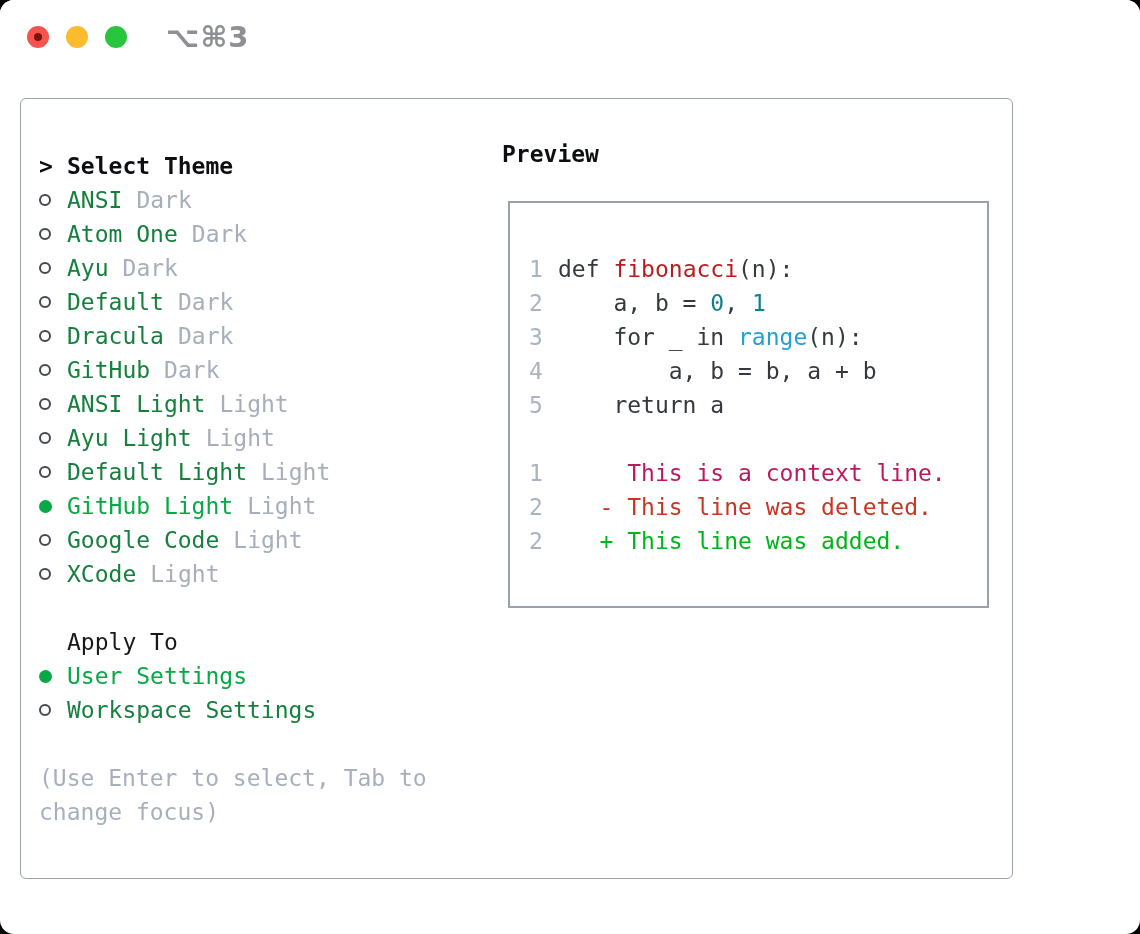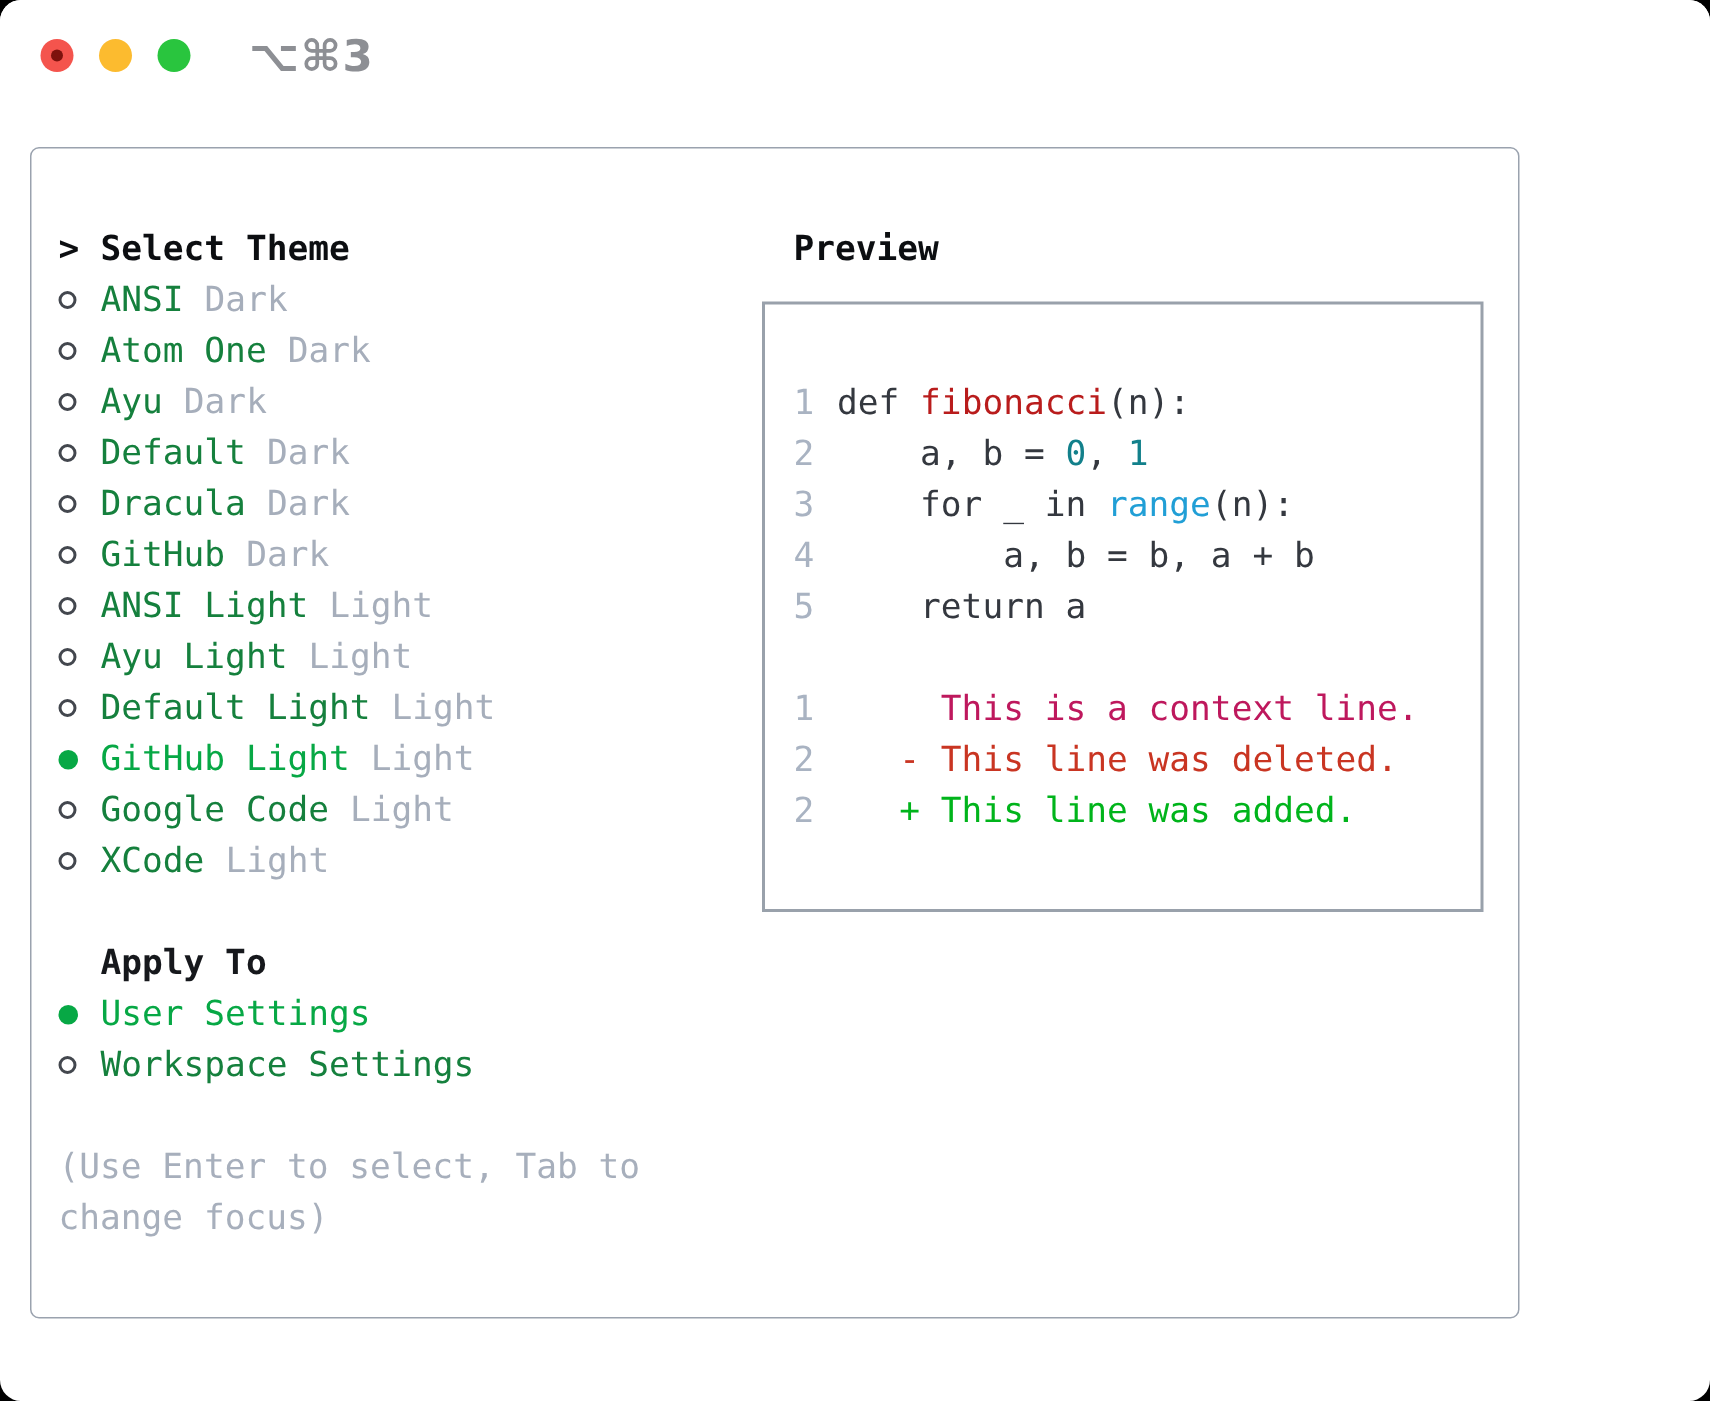--- a/index.html
+++ b/index.html
@@ -28,27 +28,27 @@
     border:1.5px solid #9aa2ae;border-radius:6px;background:#fff;
   }
   
   .left-col{position:absolute;left:18px;top:50px;font-size:23px;color:#34383f;}
   .row{height:34px;display:flex;align-items:center;white-space:pre;}
   .prefix{width:28px;flex:0 0 28px;display:flex;align-items:center;}
   .prompt-char{font-weight:bold;color:#0c0e11;}
   .ring{width:12px;height:12px;border:2px solid #43474e;border-radius:50%;box-sizing:border-box;}
   .dot{width:13px;height:13px;border-radius:50%;background:#07a845;}
   .hdr{font-weight:bold;color:#0c0e11;}
-  .sub-hdr{color:#16181c;font-weight:bold;}
+  .sub-hdr{color:#16181c;}
   .t-name{color:#15803d;}
   .t-tag{color:#a6aebb;margin-left:14px;}
   .sel .t-name{color:#07a845;}
   .hint{color:#a7afbc;}
   
-  .preview-title{position:absolute;left:481px;top:50px;font-size:23px;font-weight:bold;color:#0c0e11;height:34px;display:flex;align-items:center;margin-left:27px;}
+  .preview-title{position:absolute;left:481px;top:38px;font-size:23px;font-weight:bold;color:#0c0e11;height:34px;display:flex;align-items:center;}
   .preview-box{
     position:absolute;left:487px;top:102px;width:477px;height:403px;
     border:2px solid #99a1ab;background:#fff;box-sizing:content-box;
   }
   .code{padding:49px 0 0 19px;font-size:23px;line-height:34px;}
   .code-line{height:34px;white-space:pre;}
   .ln{display:inline-block;width:29px;color:#a9b3c2;}
   .t-plain{color:#34383f;}
   .t-fn{color:#b91c1c;}
   .t-num{color:#12808b;}

